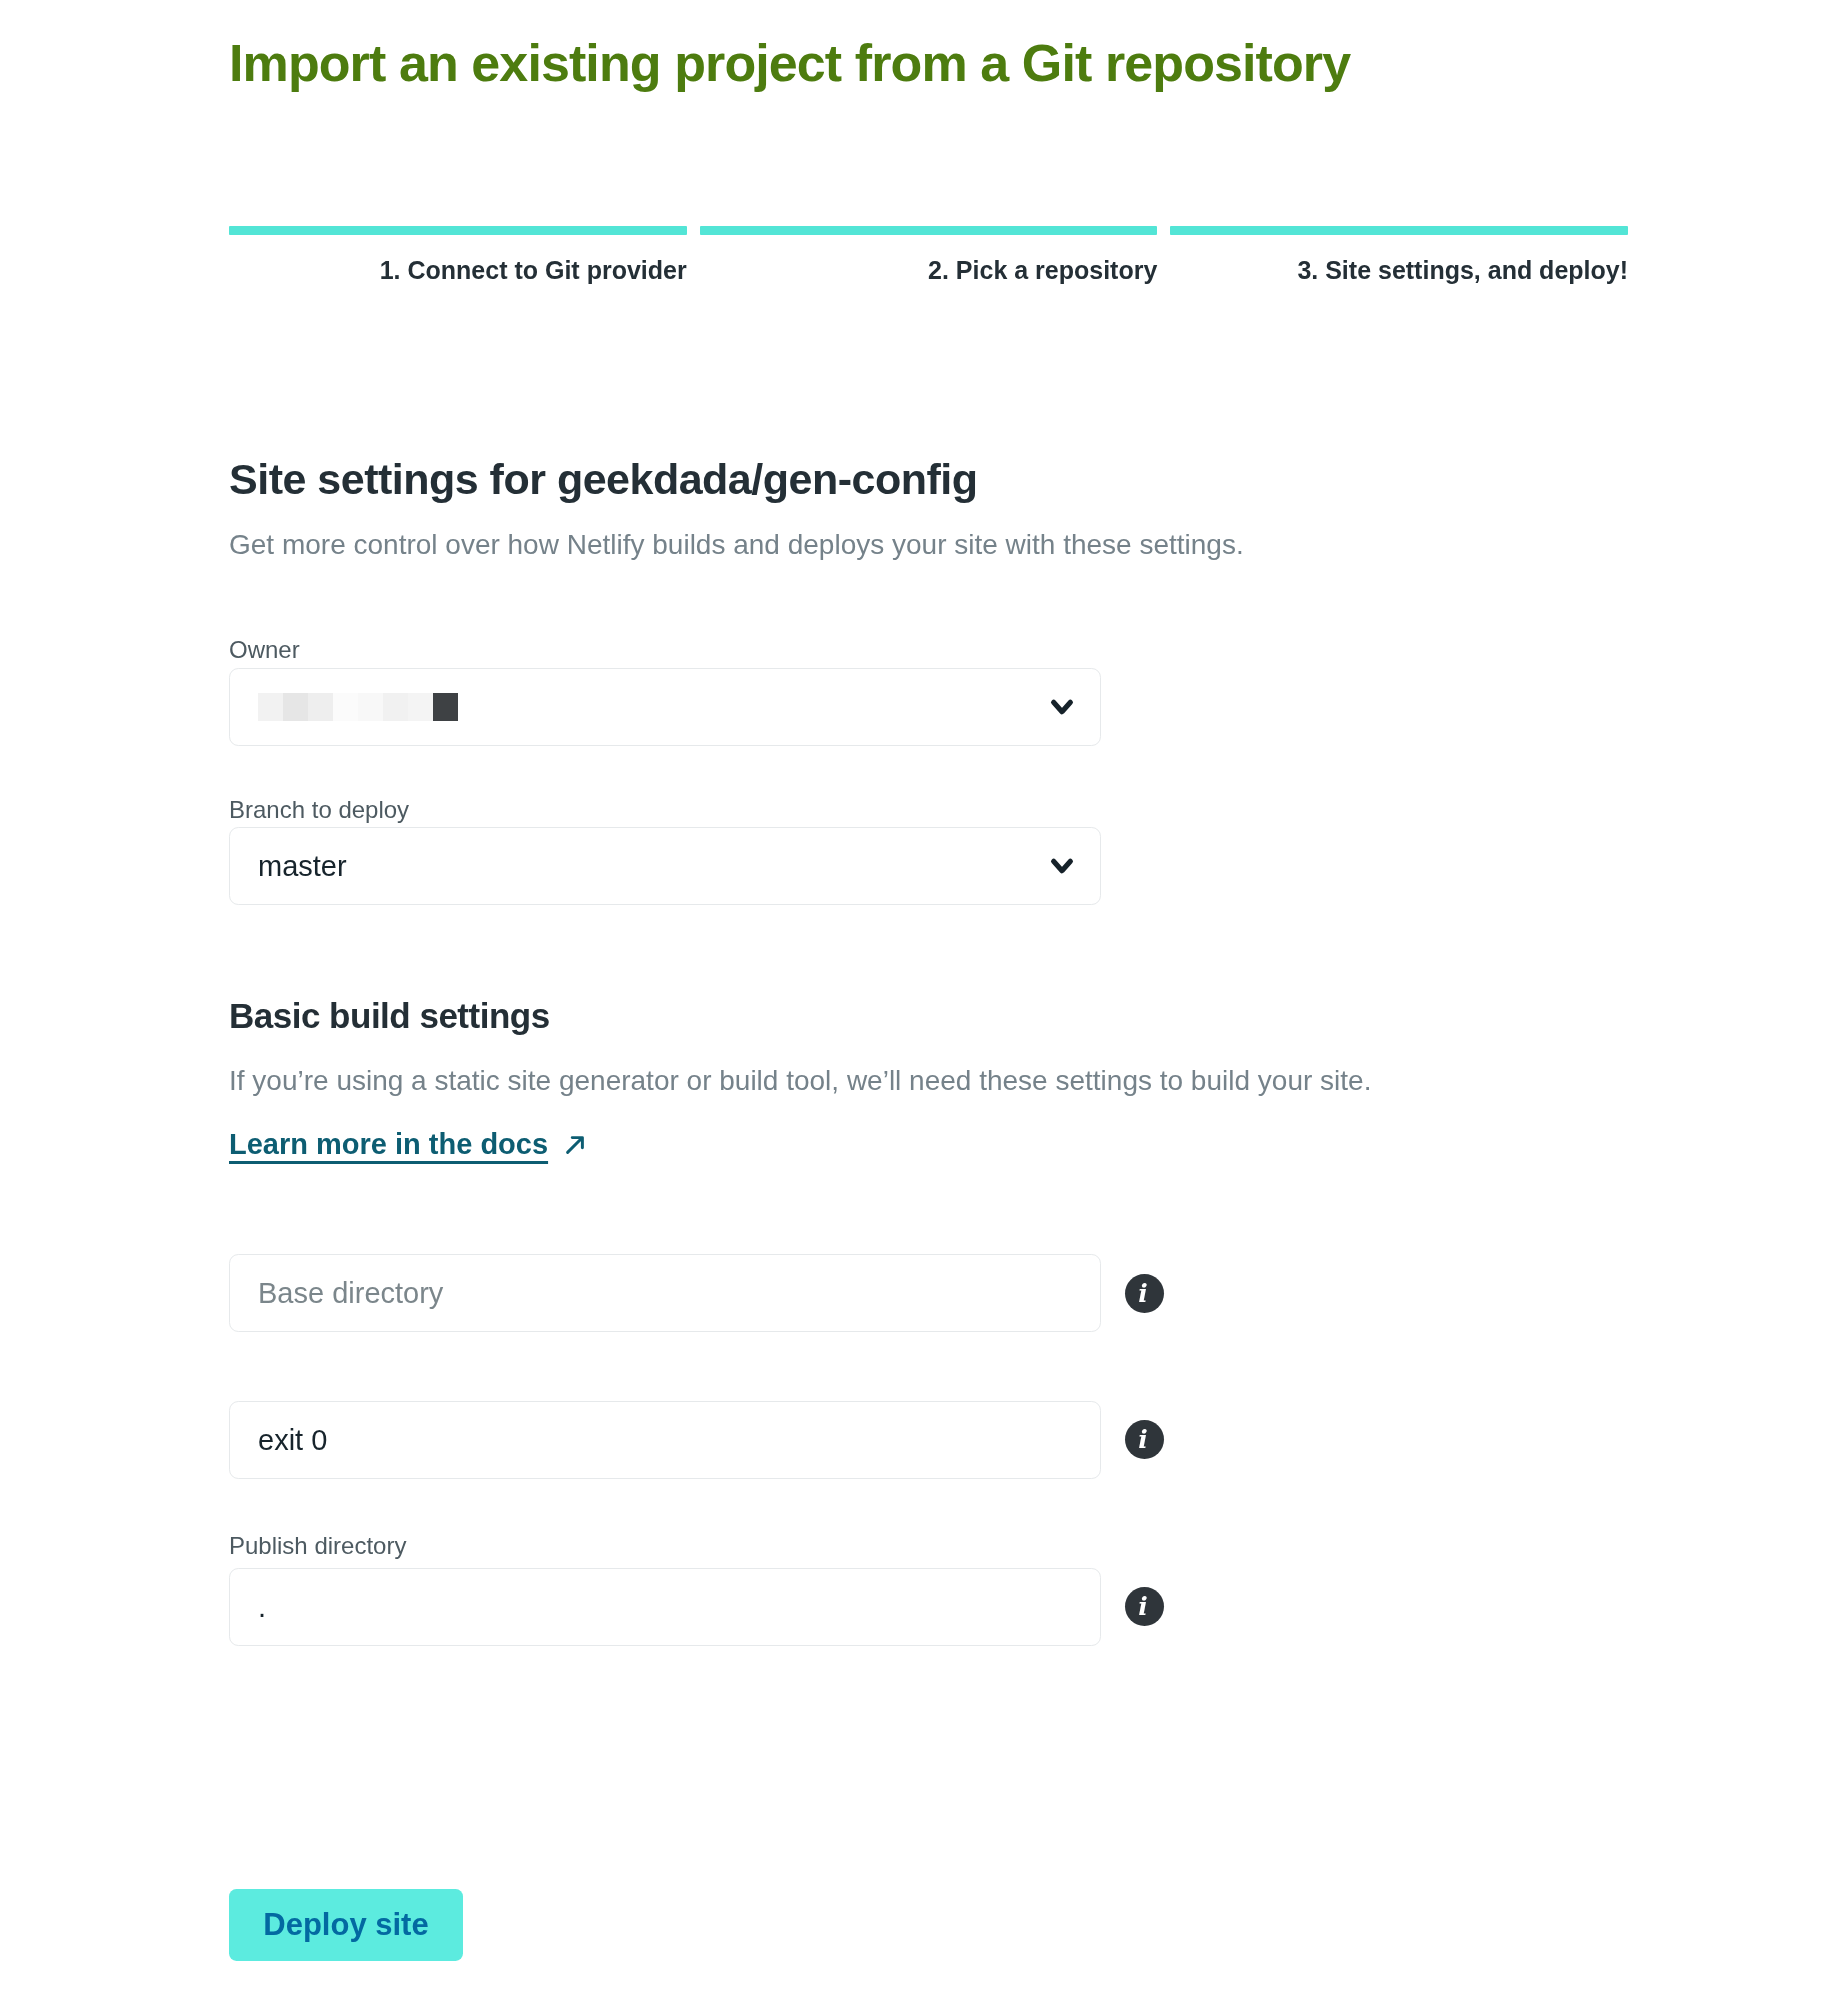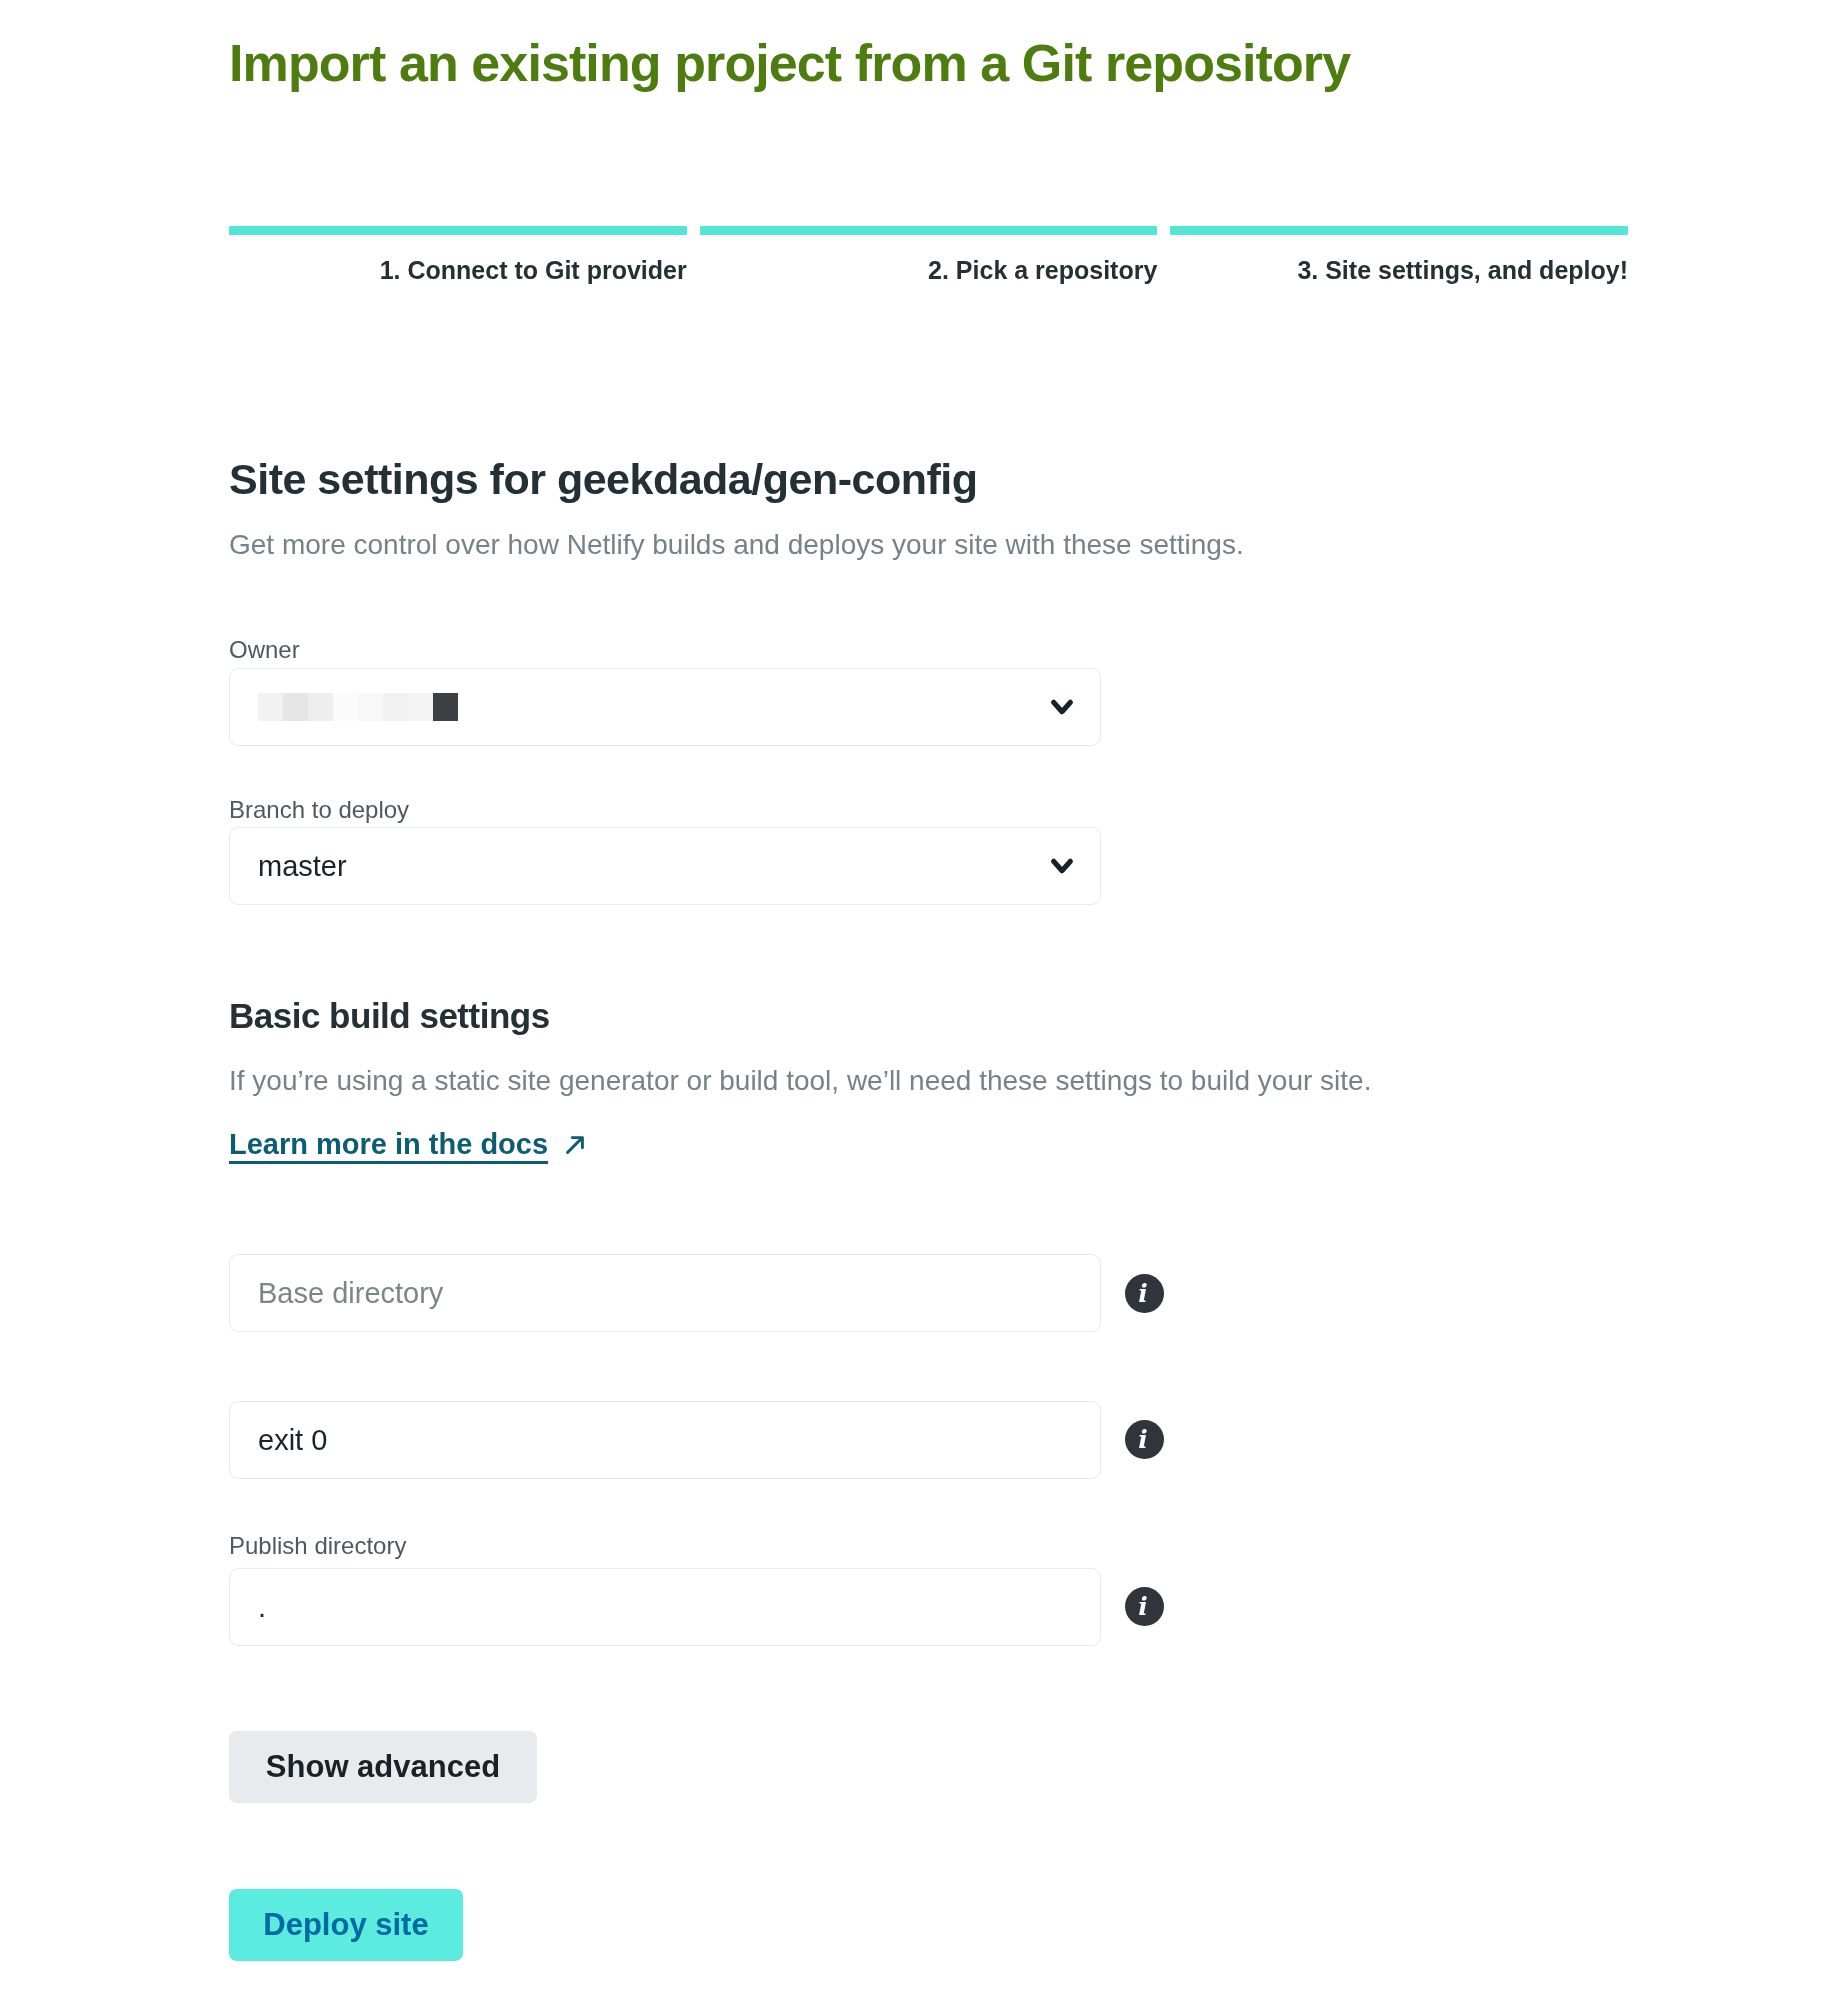--- a/index.html
+++ b/index.html
@@ -188,18 +188,17 @@
     <span>exit 0</span>
   </div>
   <div class="info-icon info-build">i</div>
 
   <div class="field-label label-publish">Publish directory</div>
   <div class="text-input input-publish">
     <span>.</span>
   </div>
   <div class="info-icon info-publish">i</div>
 
-  <button class="btn btn-show-advanced">Show advanced</button>
 
   <button class="btn btn-deploy">Deploy site</button>
 
 </div>
 
 
 </body></html>

